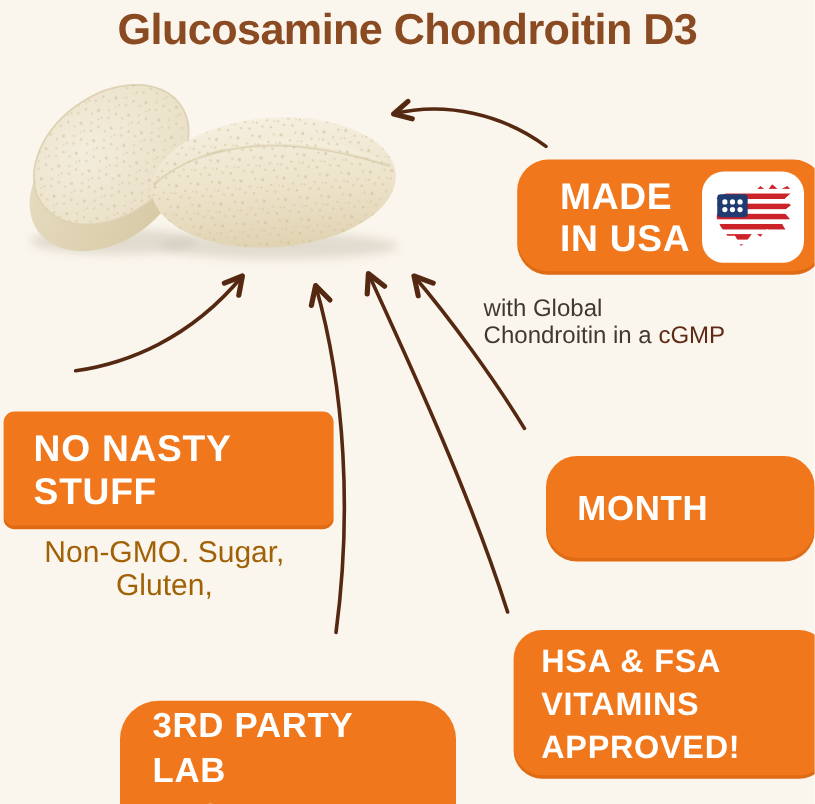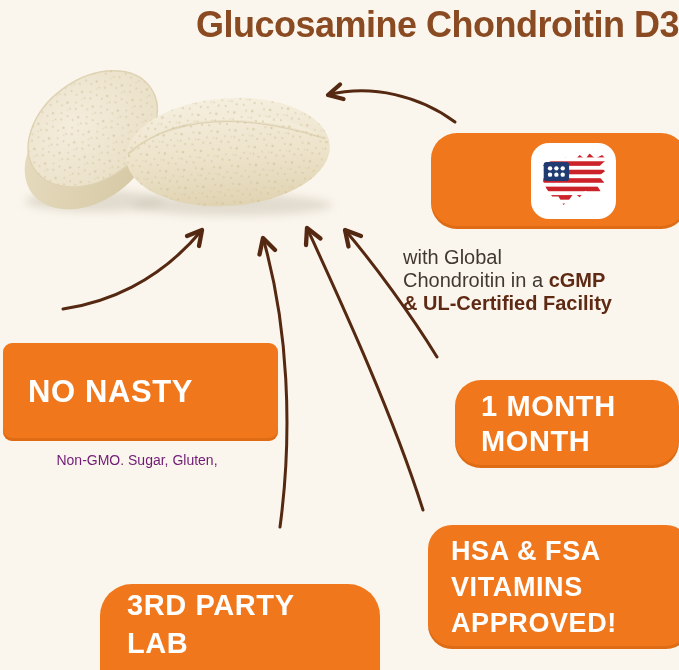--- a/index.html
+++ b/index.html
@@ -2,21 +2,21 @@
 <html><head>
 <meta charset="utf-8">
 <style>
   html,body{margin:0;padding:0;}
   body{font-family:"Liberation Sans", sans-serif;}
   #stage{
     position:relative;width:679px;height:670px;overflow:hidden;
     background:#FBF6ED;
   }
   .title{
-    position:absolute;top:4px;left:0;width:679px;text-align:right;
+    position:absolute;top:4px;left:0;width:679px;text-align:center;
     font-size:36px;font-weight:800;letter-spacing:-0.5px;color:#8A4A22;
   }
   .badge{
     position:absolute;background:#F0771B;color:#FFFFFF;
     border-radius:26px;font-weight:800;letter-spacing:0.6px;
     display:flex;flex-direction:column;justify-content:center;
     box-shadow:inset 0 -3px 0 rgba(170,75,0,0.25);
   }
   .badge .ln{white-space:nowrap;}
   .badge-usa{left:431px;top:133px;width:237px;height:96px;
@@ -27,24 +27,24 @@
     display:flex;align-items:center;justify-content:center;flex:0 0 auto;
   }
   .badge-no-nasty{left:3px;top:343px;width:250px;height:98px;padding-left:25px;font-size:31px;line-height:36px;border-radius:9px;}
   .badge-month{left:455px;top:380px;width:198px;height:88px;padding-left:26px;font-size:29px;line-height:35px;border-radius:26px;}
   .badge-lab{left:100px;top:548px;width:253px;height:118px;padding-left:27px;font-size:29px;line-height:38px;border-radius:32px;margin-top:36px;}
   .badge-hsa{left:428px;top:525px;width:239px;height:124px;padding-left:23px;font-size:27px;line-height:36px;border-radius:24px;}
   .usa-note{
     position:absolute;left:403px;top:246px;width:274px;
     font-size:20px;line-height:23px;color:#413931;
   }
-  .usa-note .b{font-weight:bold;color:#5E2A14;}
+  .usa-note .b{font-weight:normal;color:#5E2A14;}
   .nasty-note{
     position:absolute;left:2px;top:446px;width:270px;text-align:center;
-    font-size:14px;line-height:28px;color:#701a75;
+    font-size:25px;line-height:28px;color:#a16207;
   }
   svg{display:block;}
   .pills-svg{position:absolute;left:0;top:55px;}
   .arrows-svg{position:absolute;left:0;top:0;pointer-events:none;}
 </style>
 </head>
 <body>
 
 <div id="stage">
 
@@ -90,20 +90,24 @@
 
     <g transform="rotate(-4 228 97)">
       <ellipse cx="228" cy="97" rx="102" ry="54" fill="url(#gFlat)"></ellipse>
       <path d="M128,92 Q200,40 326,90" fill="none" stroke="#D9CBAA" stroke-width="2.2" opacity="0.85"></path>
       <path d="M128,92 Q200,40 326,90 Q240,30 128,92 Z" fill="#F4EEDD" opacity="0.55"></path>
       <ellipse cx="228" cy="97" rx="102" ry="54" fill="url(#sp)" opacity="0.6"></ellipse>
     </g>
   </svg>
 
   <div class="badge badge-usa">
+    <div class="txtcol">
+      <span class="ln">MADE</span>
+      <span class="ln">IN USA</span>
+    </div>
     <div class="flag-tile">
       <svg width="72" height="62" viewBox="0 0 100 88" aria-hidden="true">
         <defs>
           <clipPath id="usMap">
             <path d="M6,22 L20,14 L38,11 L52,13 L58,7 L66,13 L72,5 L80,12 L90,7 L96,14 L87,22 L94,30 L85,37 L93,46 L83,51 L88,59 L76,64 L66,58 L58,67 L50,61 L42,72 L35,78 L28,66 L19,66 L11,55 L6,44 L8,33 Z"></path>
           </clipPath>
         </defs>
         <g clip-path="url(#usMap)">
           <rect x="0" y="0" width="100" height="88" fill="#FFFFFF"></rect>
           <rect x="0" y="4" width="100" height="6.5" fill="#CC2229"></rect>
@@ -125,35 +129,32 @@
     </div>
   </div>
 
   <div class="usa-note">
     <div>
       <span>with Global</span>
     </div>
     <div>
       <span>Chondroitin in a </span><span class="b">cGMP</span>
     </div>
-    <div>
-      <span class="b">&amp; UL-Certified Facility</span>
-    </div>
   </div>
 
   <div class="badge badge-no-nasty">
     <span class="ln">NO NASTY</span>
+    <span class="ln">STUFF</span>
   </div>
 
   <div class="nasty-note">
     <div>Non-GMO. Sugar, Gluten,</div>
   </div>
 
   <div class="badge badge-month">
-    <span class="ln">1 MONTH</span>
     <span class="ln">MONTH</span>
   </div>
 
   <div class="badge badge-lab">
     <span class="ln">3RD PARTY</span>
     <span class="ln">LAB</span>
     <span class="ln">TESTED</span>
   </div>
 
   <div class="badge badge-hsa">

